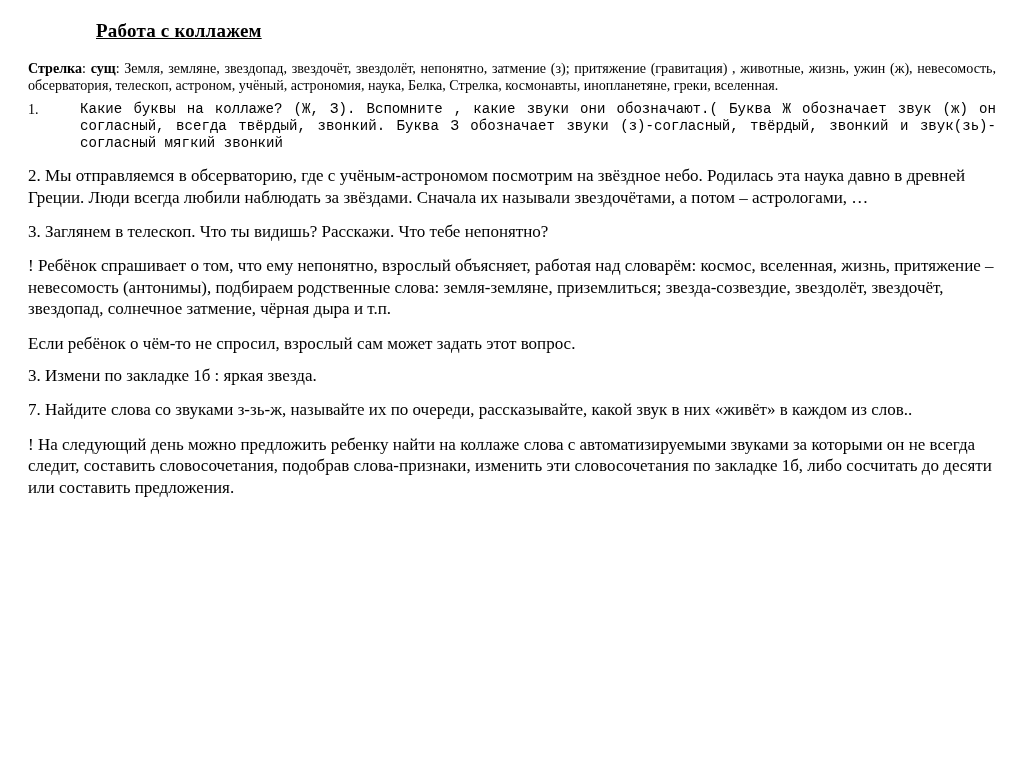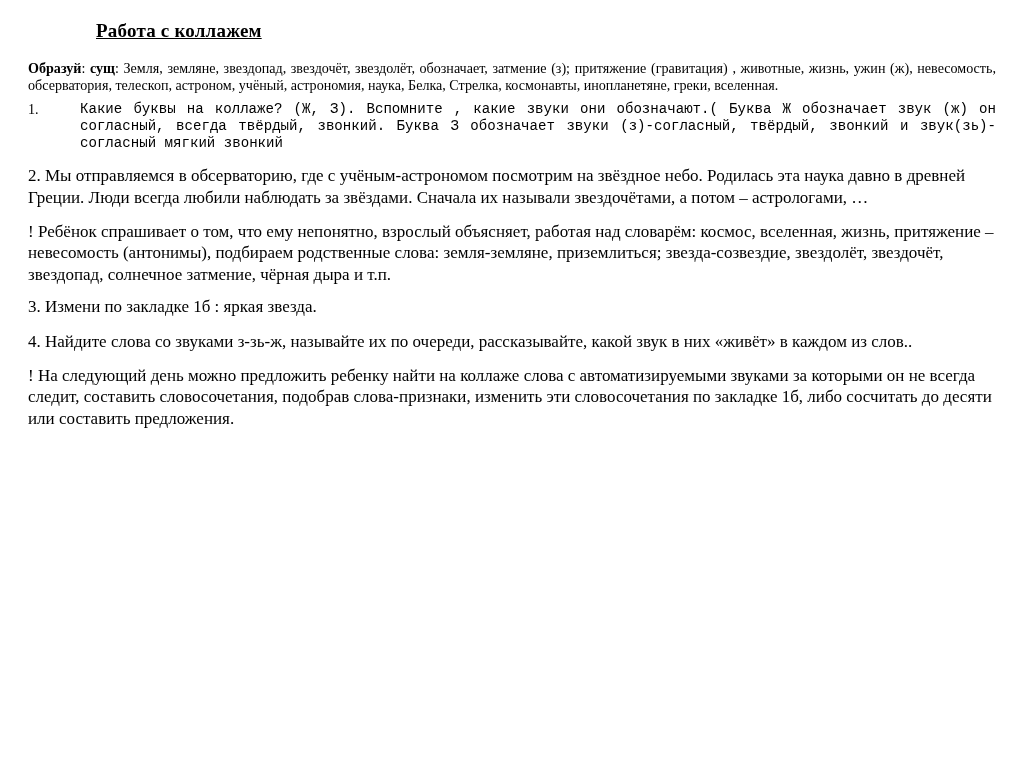--- a/index.html
+++ b/index.html
@@ -75,27 +75,29 @@
   .para.indent-first { text-indent: 34px; }
 </style>
 </head>
 <body>
 
 <div class="page">
 
   <h1 class="doc-title">Работа с коллажем</h1>
 
   <div class="vocab">
-    <p><span class="b">Образуй</span><span>: </span><span class="b">сущ</span><span>: Земля, земляне, звездопад, звездочёт, звездолёт, обозначает, затмение (з); притяжение (гравитация) , животные, жизнь, ужин (ж), невесомость, обсерватория, телескоп,  астроном, учёный, астрономия, наука,  Белка, Стрелка, космонавты, инопланетяне, греки, вселенная.</span></p>
+    <p><span class="b">Стрелка</span><span>: </span><span class="b">сущ</span><span>: Земля, земляне, звездопад, звездочёт, звездолёт, непонятно, затмение (з); притяжение (гравитация) , животные, жизнь, ужин (ж), невесомость, обсерватория, телескоп,  астроном, учёный, астрономия, наука,  Белка, Стрелка, космонавты, инопланетяне, греки, вселенная.</span></p>
   </div>
 
   <div class="num-item">
     <span class="marker">1.</span>
     <span class="body">Какие буквы на коллаже? (Ж, З). Вспомните , какие звуки они обозначают.( Буква Ж обозначает звук (ж) он согласный, всегда твёрдый, звонкий. Буква З обозначает звуки (з)-согласный, твёрдый, звонкий и звук(зь)-согласный мягкий звонкий</span>
   </div>
 
   <p class="para">2. Мы отправляемся в обсерваторию, где с учёным-астрономом посмотрим на звёздное небо. Родилась эта наука давно в древней Греции. Люди всегда любили наблюдать за звёздами. Сначала их называли звездочётами, а потом – астрологами, …</p>
+  <p class="para">3. Заглянем  в телескоп. Что ты видишь? Расскажи.  Что тебе  непонятно?</p>
   <p class="para">! Ребёнок спрашивает о том, что ему непонятно, взрослый объясняет, работая над словарём: космос, вселенная, жизнь, притяжение – невесомость (антонимы), подбираем родственные слова: земля-земляне, приземлиться; звезда-созвездие, звездолёт, звездочёт, звездопад, солнечное затмение, чёрная дыра и т.п.</p>
+  <p class="para">Если ребёнок о чём-то не спросил, взрослый сам может задать этот вопрос.</p>
   <p class="para tight">3. Измени по закладке 1б : яркая звезда.</p>
-  <p class="para">4. Найдите слова со звуками з-зь-ж, называйте их по очереди, рассказывайте, какой звук в них «живёт» в каждом из слов..</p>
+  <p class="para">7. Найдите слова со звуками з-зь-ж, называйте их по очереди, рассказывайте, какой звук в них «живёт» в каждом из слов..</p>
   <p class="para">! На следующий день можно предложить ребенку найти на коллаже слова с автоматизируемыми звуками за которыми он не всегда следит, составить словосочетания, подобрав слова-признаки, изменить эти словосочетания по закладке 1б, либо сосчитать до десяти или составить предложения.</p>
 
 </div>
 
 </body></html>

